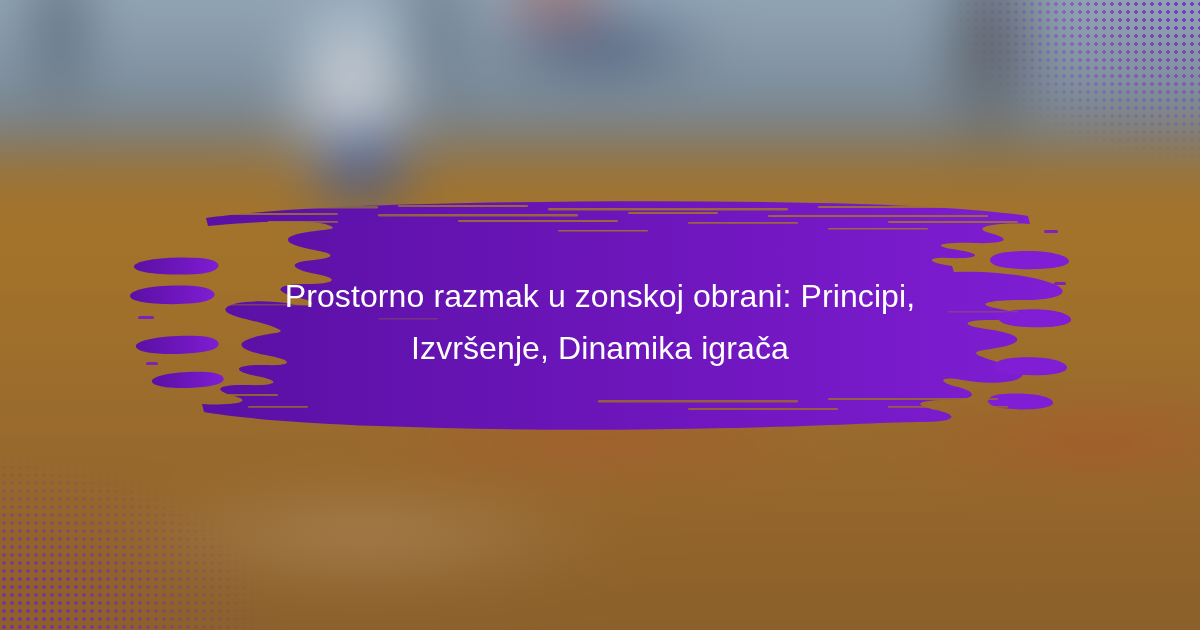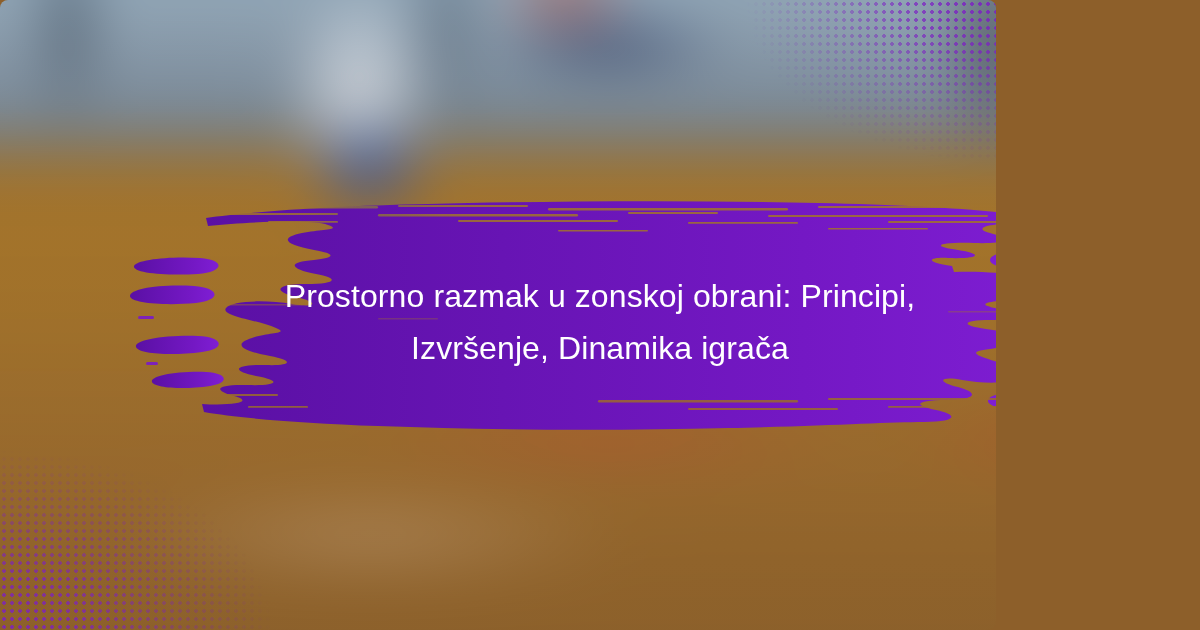--- a/index.html
+++ b/index.html
@@ -5,25 +5,24 @@
   html, body {
     margin: 0;
     padding: 0;
     width: 1200px;
     height: 630px;
     overflow: hidden;
     background: #8d5f2a;
   }
   #card {
     position: relative;
-    width: 996px;
+    width: 1200px;
     height: 630px;
     overflow: hidden;
     font-family: "Liberation Sans", sans-serif;
-    border-radius: 8px;
   }
 
   
   .bg-photo {
     position: absolute;
     inset: -40px;
     background-color: #9a6a2e;
     background-image:
       
       radial-gradient(ellipse 70px 55px at 418px 220px, rgba(36,74,160,0.95) 0%, rgba(36,74,160,0.5) 55%, rgba(36,74,160,0) 80%),

